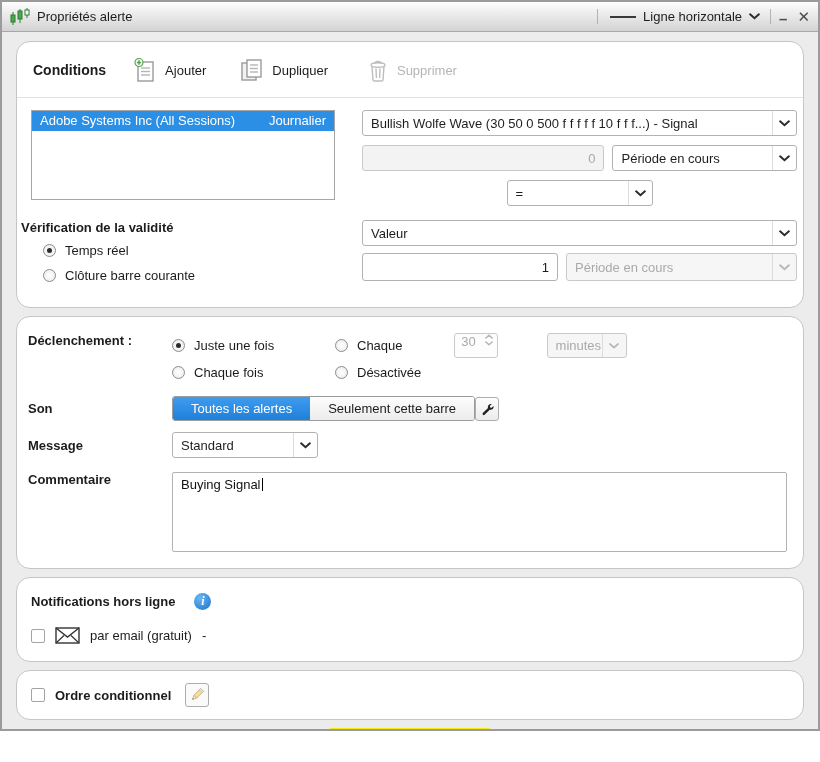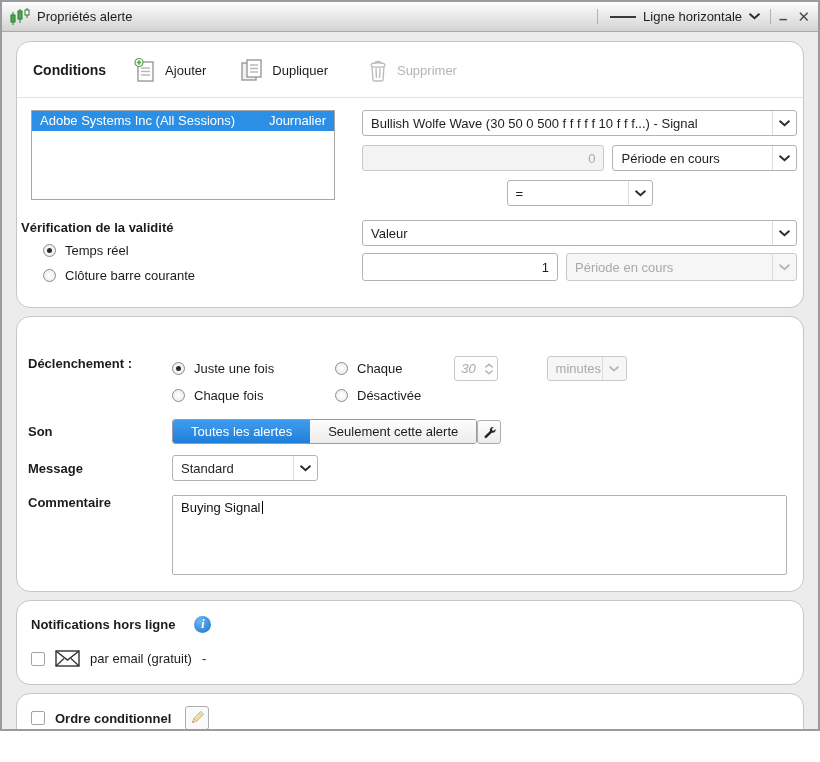--- a/index.html
+++ b/index.html
@@ -94,30 +94,30 @@
   .validity-head { margin: 14px 0 8px -10px; }
   .radio-option { display: flex; align-items: center; gap: 9px; margin: 0 0 10px 12px; font-size: 13px; color: #1c1c1c; cursor: default; }
   .radio {
     width: 13px; height: 13px; border-radius: 50%;
     border: 1px solid #8b8b8b; background: radial-gradient(#ffffff, #e9e9e9);
     position: relative; flex: none;
   }
   .radio.checked::after { content: ""; position: absolute; inset: 3px; border-radius: 50%; background: #2b2b2b; }
 
   
-  .mid-row { display: grid; grid-template-columns: 144px 1fr; align-items: start; padding: 0 16px 0 11px; margin-top: 23px; }
+  .mid-row { display: grid; grid-template-columns: 144px 1fr; align-items: start; padding: 0 16px 0 11px; }
   .trigger-lines { display: flex; flex-direction: column; gap: 7px; }
   .trig-line { display: flex; align-items: center; gap: 41px; }
   .opt-col1 { width: 122px; margin: 0; }
   .trigger-lines .radio-option { margin: 0; }
   .opt-gap { margin-right: 12px; }
 
   .spinner {
     width: 44px; height: 25px; border: 1px solid #c9c9c9; border-radius: 3px; background: #fdfdfd;
-    display: flex; align-items: center; overflow: hidden; margin-left: 10px; font-style: italic;
+    display: flex; overflow: hidden; margin-left: 10px;
   }
   .spinner .num { flex: 1; text-align: center; font-size: 13px; color: #aaaaaa; }
   .spinner .arrows { width: 14px; display: flex; flex-direction: column; align-items: center; gap: 2px; color: #b8b8b8; padding-right: 2px; }
 
   .toggle { display: flex; border: 1px solid #9c9c9c; border-radius: 3px; overflow: hidden; height: 25px; }
   .toggle .opt { padding: 0 18px; display: flex; align-items: center; font-size: 13px; background: linear-gradient(#fdfdfd, #ececec); color: #1c1c1c; cursor: default; }
   .toggle .opt.active { background: linear-gradient(#3f9cef, #1f7fd9); color: #fff; }
 
   .sq-btn {
     width: 24px; height: 24px; border: 1px solid #adadad; border-radius: 3px;
@@ -366,21 +366,21 @@
             </div>
           </div>
         </div>
       </div>
 
       <div class="mid-row" style="margin-top:16px; align-items:center;">
         <span class="bold-label">Son</span>
         <div style="display:flex; align-items:center; ">
           <div class="toggle">
             <span class="opt active">Toutes les alertes</span>
-            <span class="opt">Seulement cette alerte</span>
+            <span class="opt">Seulement cette barre</span>
           </div>
           <button class="sq-btn">
             <svg width="16" height="16" viewBox="0 0 22 22">
               <path d="M19.9 6.9 c.5 1.4 .1 3-1 4.1 c-1.1 1.1-2.7 1.4-4.1 .9 L7.7 19 a1.7 1.7 0 0 1-2.4-2.4 L12.4 9.5 c-.5-1.4-.2-3 .9-4.1 c1.1-1.1 2.7-1.5 4.1-1 L14.9 6.8 l.5 2.1 l2.1 .5 Z" fill="#222222"></path>
             </svg>
           </button>
         </div>
       </div>
 
       <div class="mid-row" style="margin-top:11px; align-items:center;">

